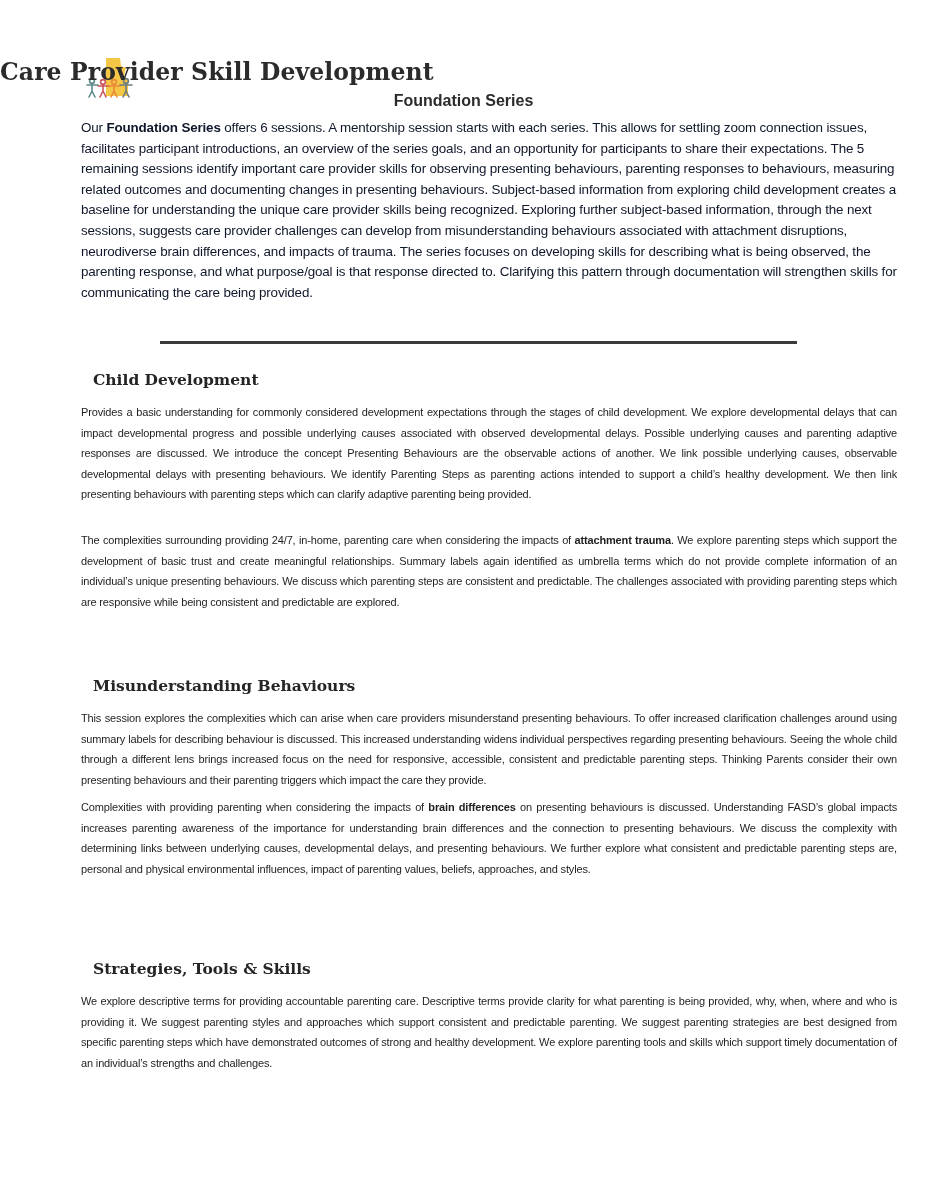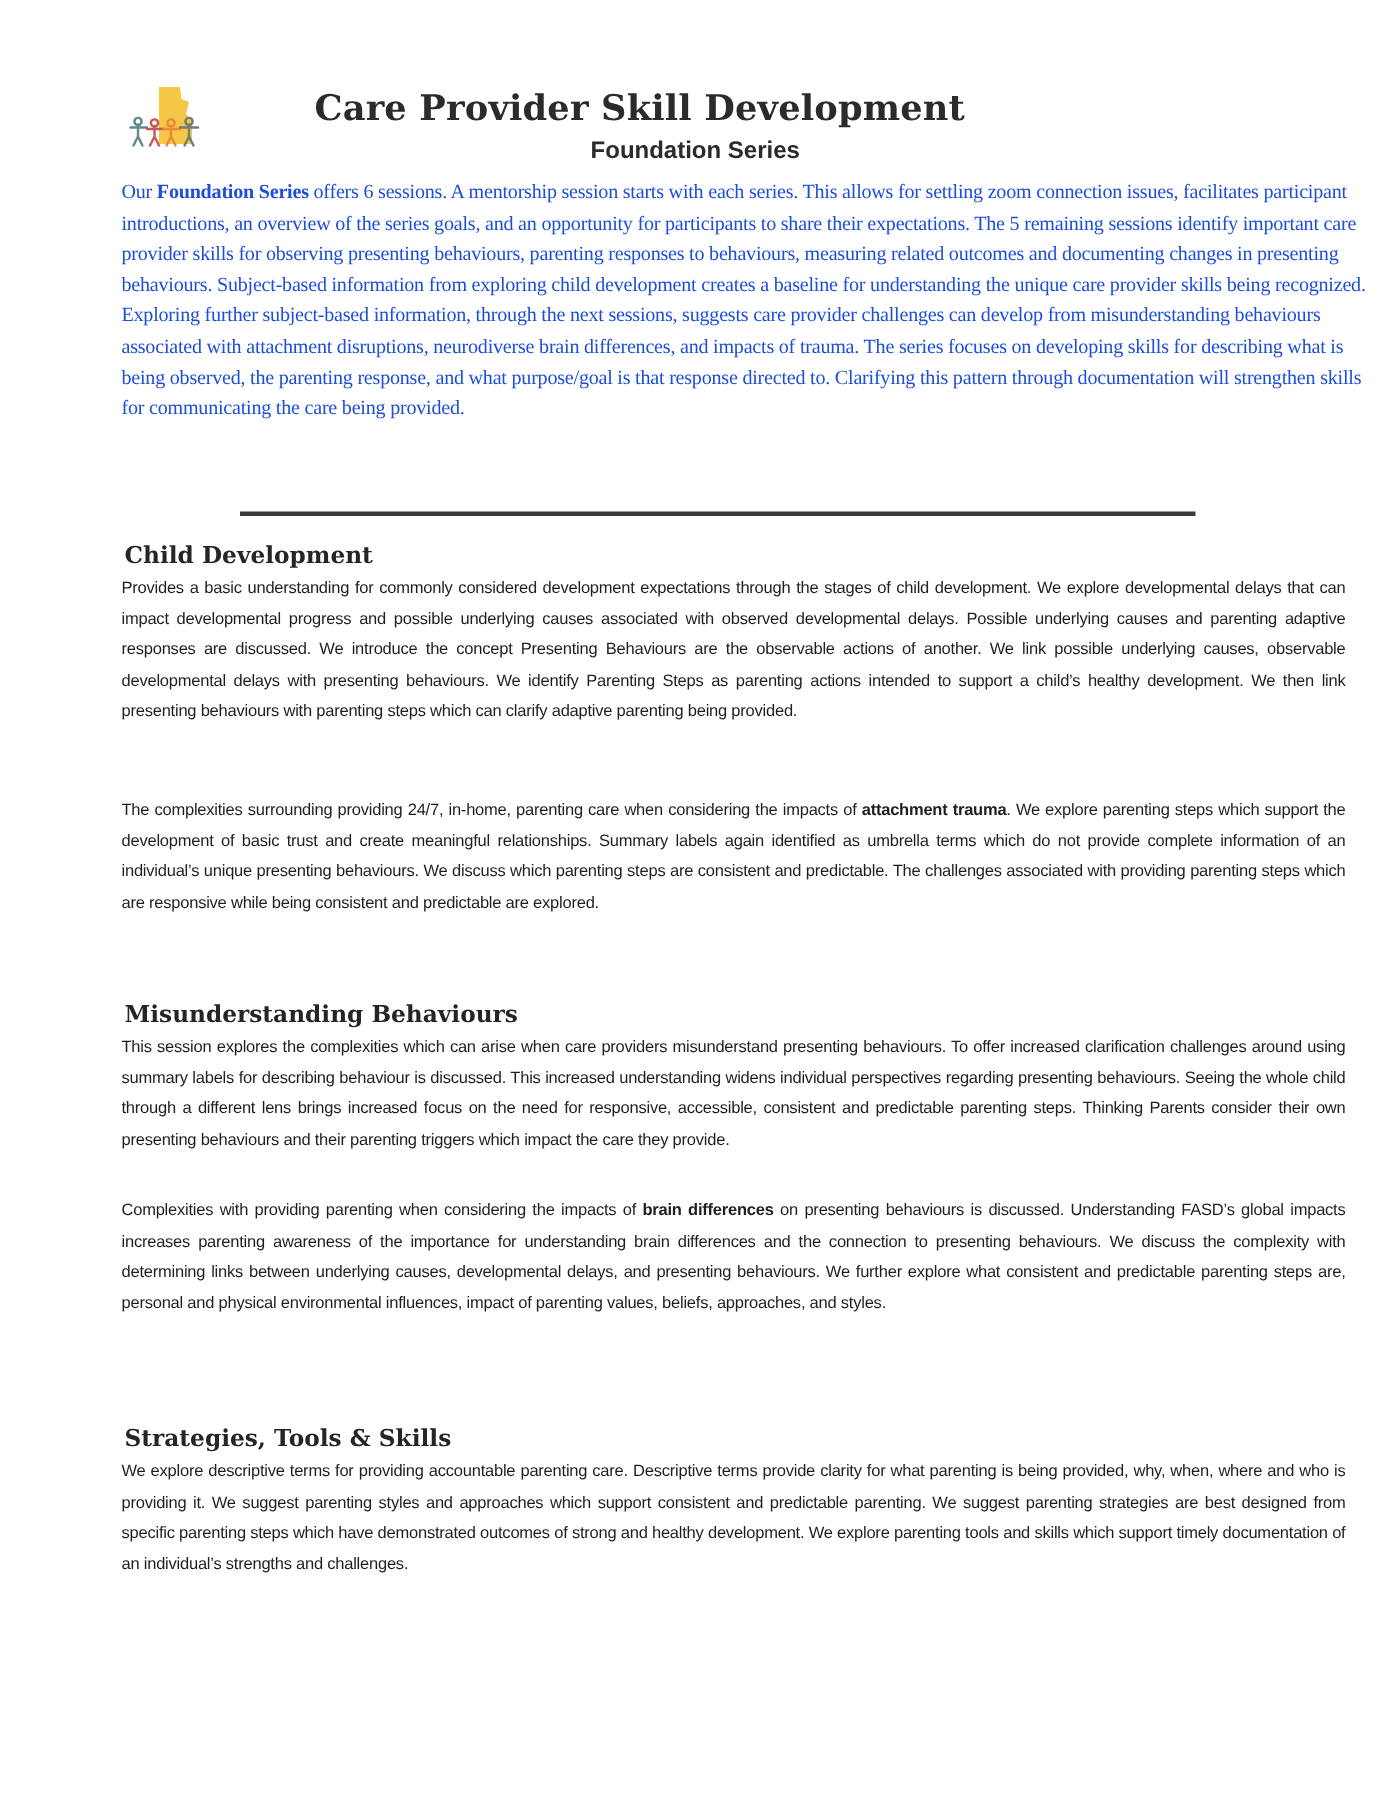--- a/index.html
+++ b/index.html
@@ -1,28 +1,28 @@
 <!DOCTYPE html>
 <html><head>
   <meta charset="utf-8">
   <style>
     html, body { margin: 0; padding: 0; background: #ffffff; }
     body { width: 927px; height: 1200px; position: relative; overflow: hidden; color: #1e1e1e; }
     .page { position: absolute; left: 0; top: 0; width: 927px; height: 1200px; }
     .logo { position: absolute; left: 86px; top: 56px; width: 52px; height: 44px; }
-    .title { position: absolute; left: 0; width: 853px; top: 58px; text-align: center;
+    .title { position: absolute; left: 0; width: 853px; top: 58px; 
       font-family: "DejaVu Serif", serif; font-weight: bold; font-size: 23.5px; color: #2b2b2b; letter-spacing: 0.1px; }
     .subtitle { position: absolute; left: 0; width: 927px; top: 92px; text-align: center;
       font-family: "Liberation Sans", sans-serif; font-weight: bold; font-size: 16px; color: #2b2b2b; }
     .intro { position: absolute; left: 81px; top: 118px; width: 830px;
-      font-family: Liberation Serif, serif; font-size: 13.4px; line-height: 20.6px; color: #1d4ed8; letter-spacing: -0.15px; }
+      font-family: Liberation Sans, sans-serif; font-size: 13.4px; line-height: 20.6px; color: #0f172a; letter-spacing: -0.15px; }
     .intro b { font-weight: bold; }
     .divider { position: absolute; left: 160px; top: 341px; width: 637px; height: 3px; background: #3a3a3a; }
     .section { position: absolute; left: 81px; width: 816px; }
-    .section h2 { margin: 2px; font-family: "DejaVu Serif", serif; font-weight: bold; font-size: 15.5px; color: #252525; line-height: 20px; }
+    .section h2 { margin: 12px; font-family: "DejaVu Serif", serif; font-weight: bold; font-size: 15.5px; color: #252525; line-height: 20px; }
     .section p { margin: 0; font-family: "Liberation Sans", sans-serif; font-size: 11px; line-height: 20.5px;
       text-align: justify; color: #1e1e1e; letter-spacing: -0.15px; }
     .section p b { font-weight: bold; margin-top: 12px; }
     #sec-0 { top: 358px; }
     #sec-1 { top: 530px; }
     #sec-2 { top: 664px; }
     #sec-3 { top: 797px; }
     #sec-4 { top: 947px; }
   </style>
 </head>

